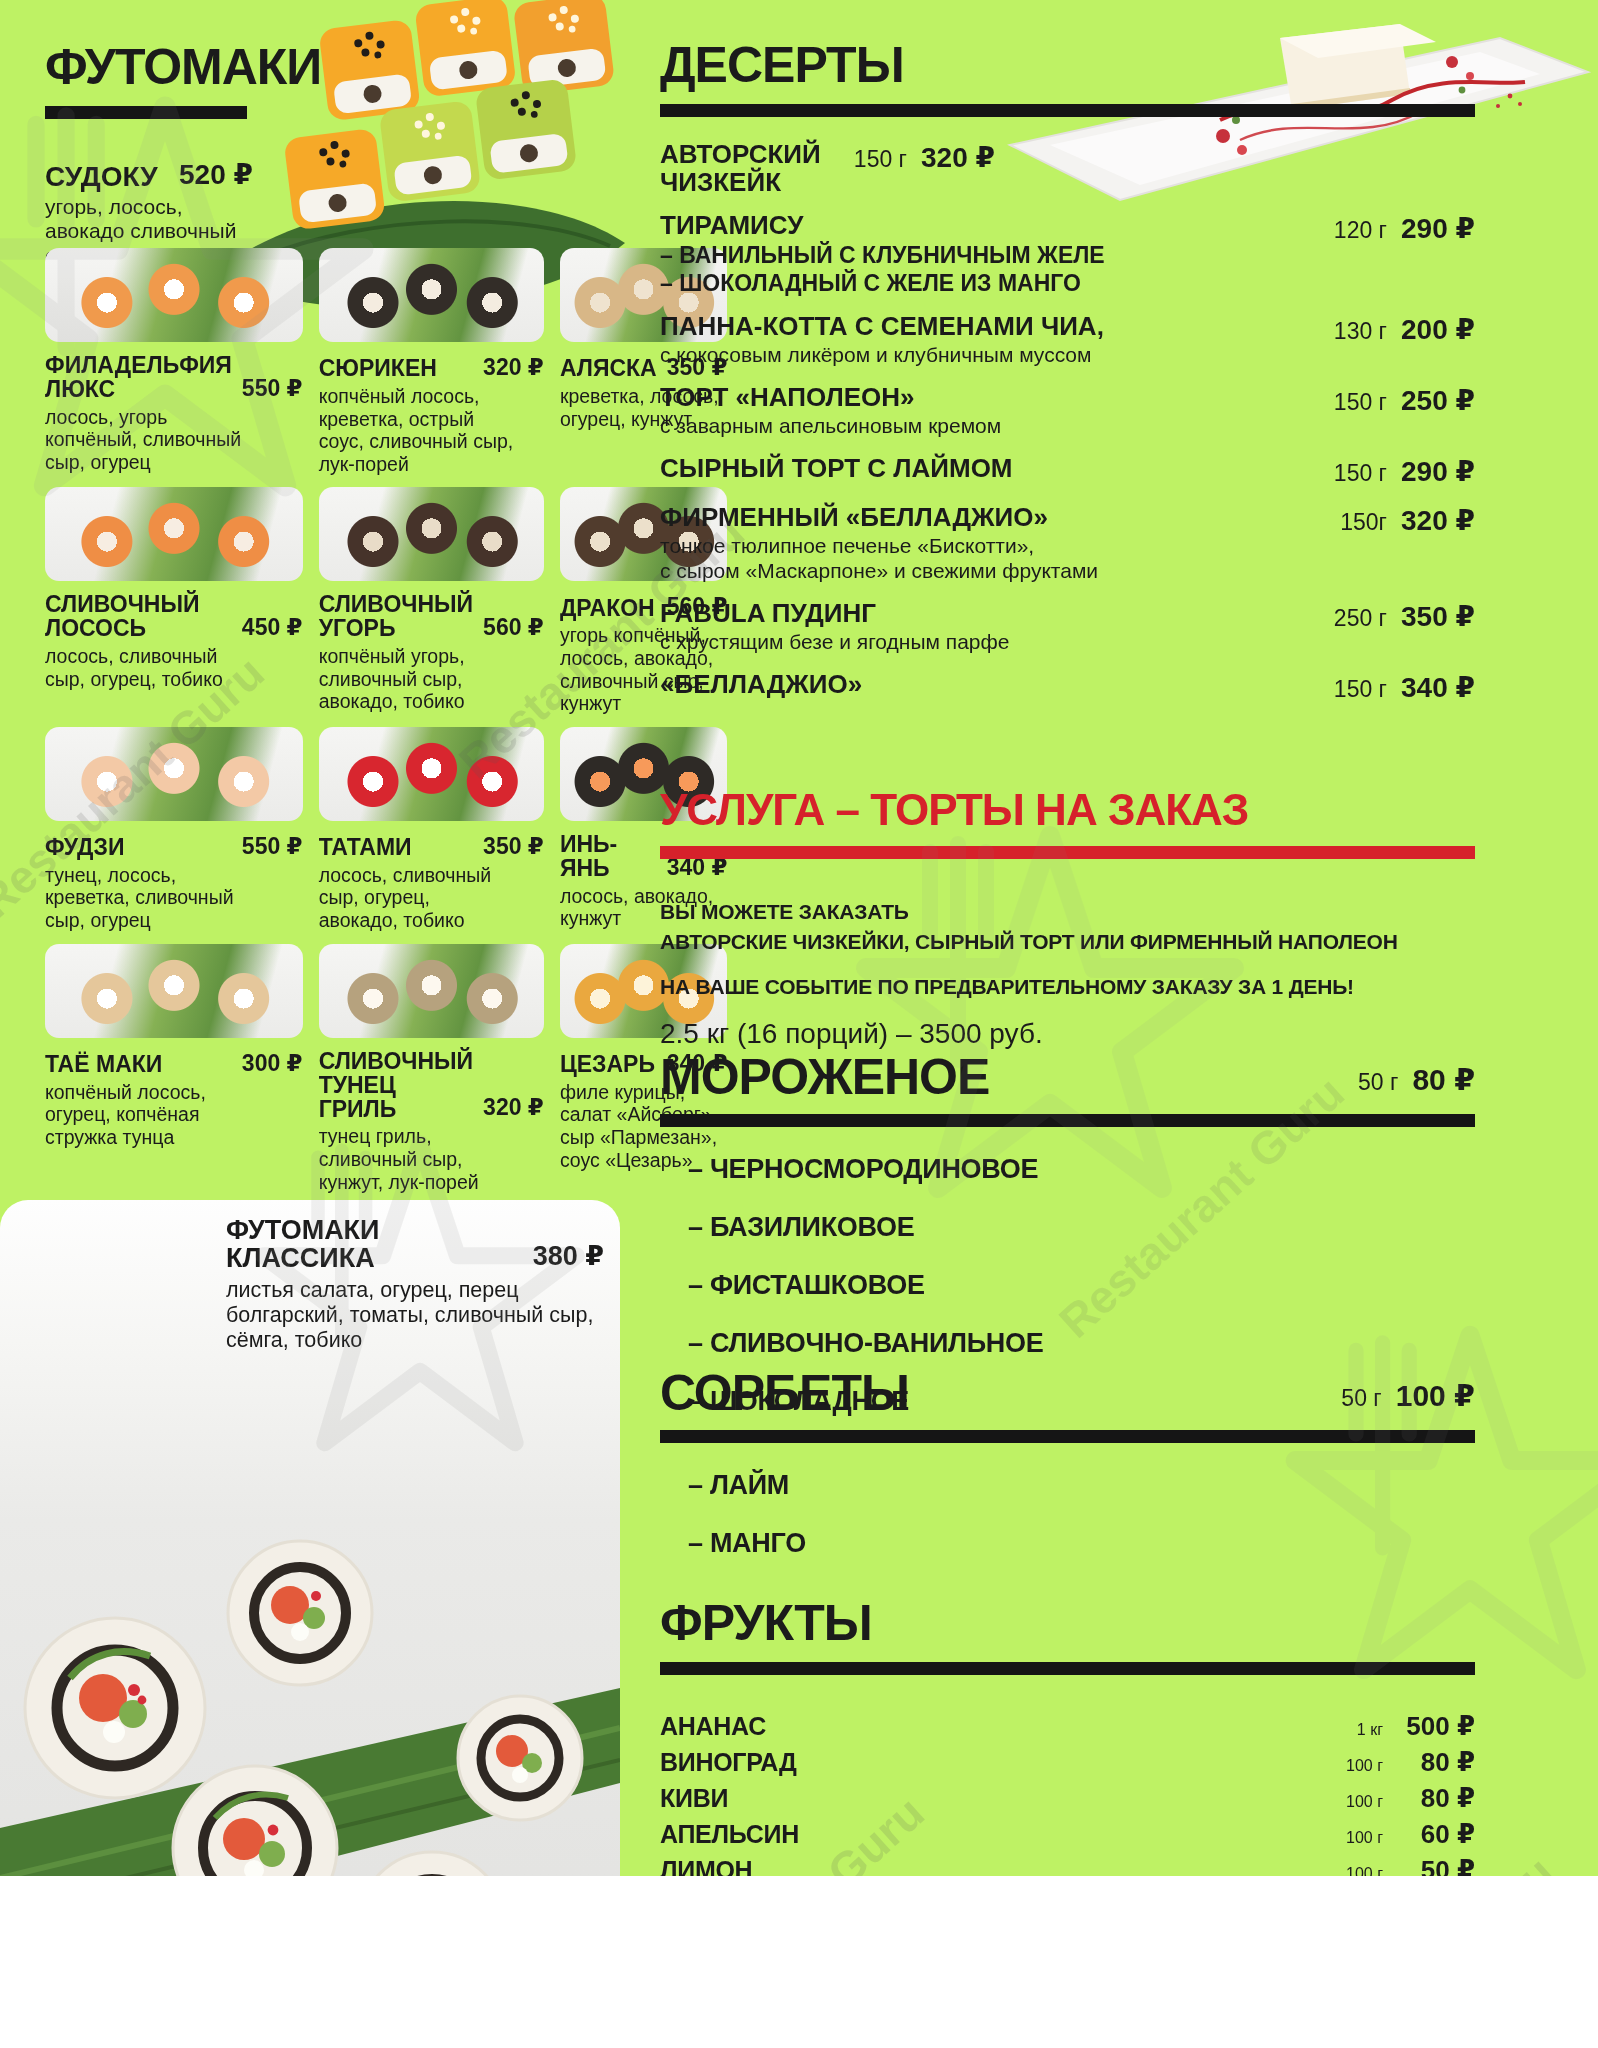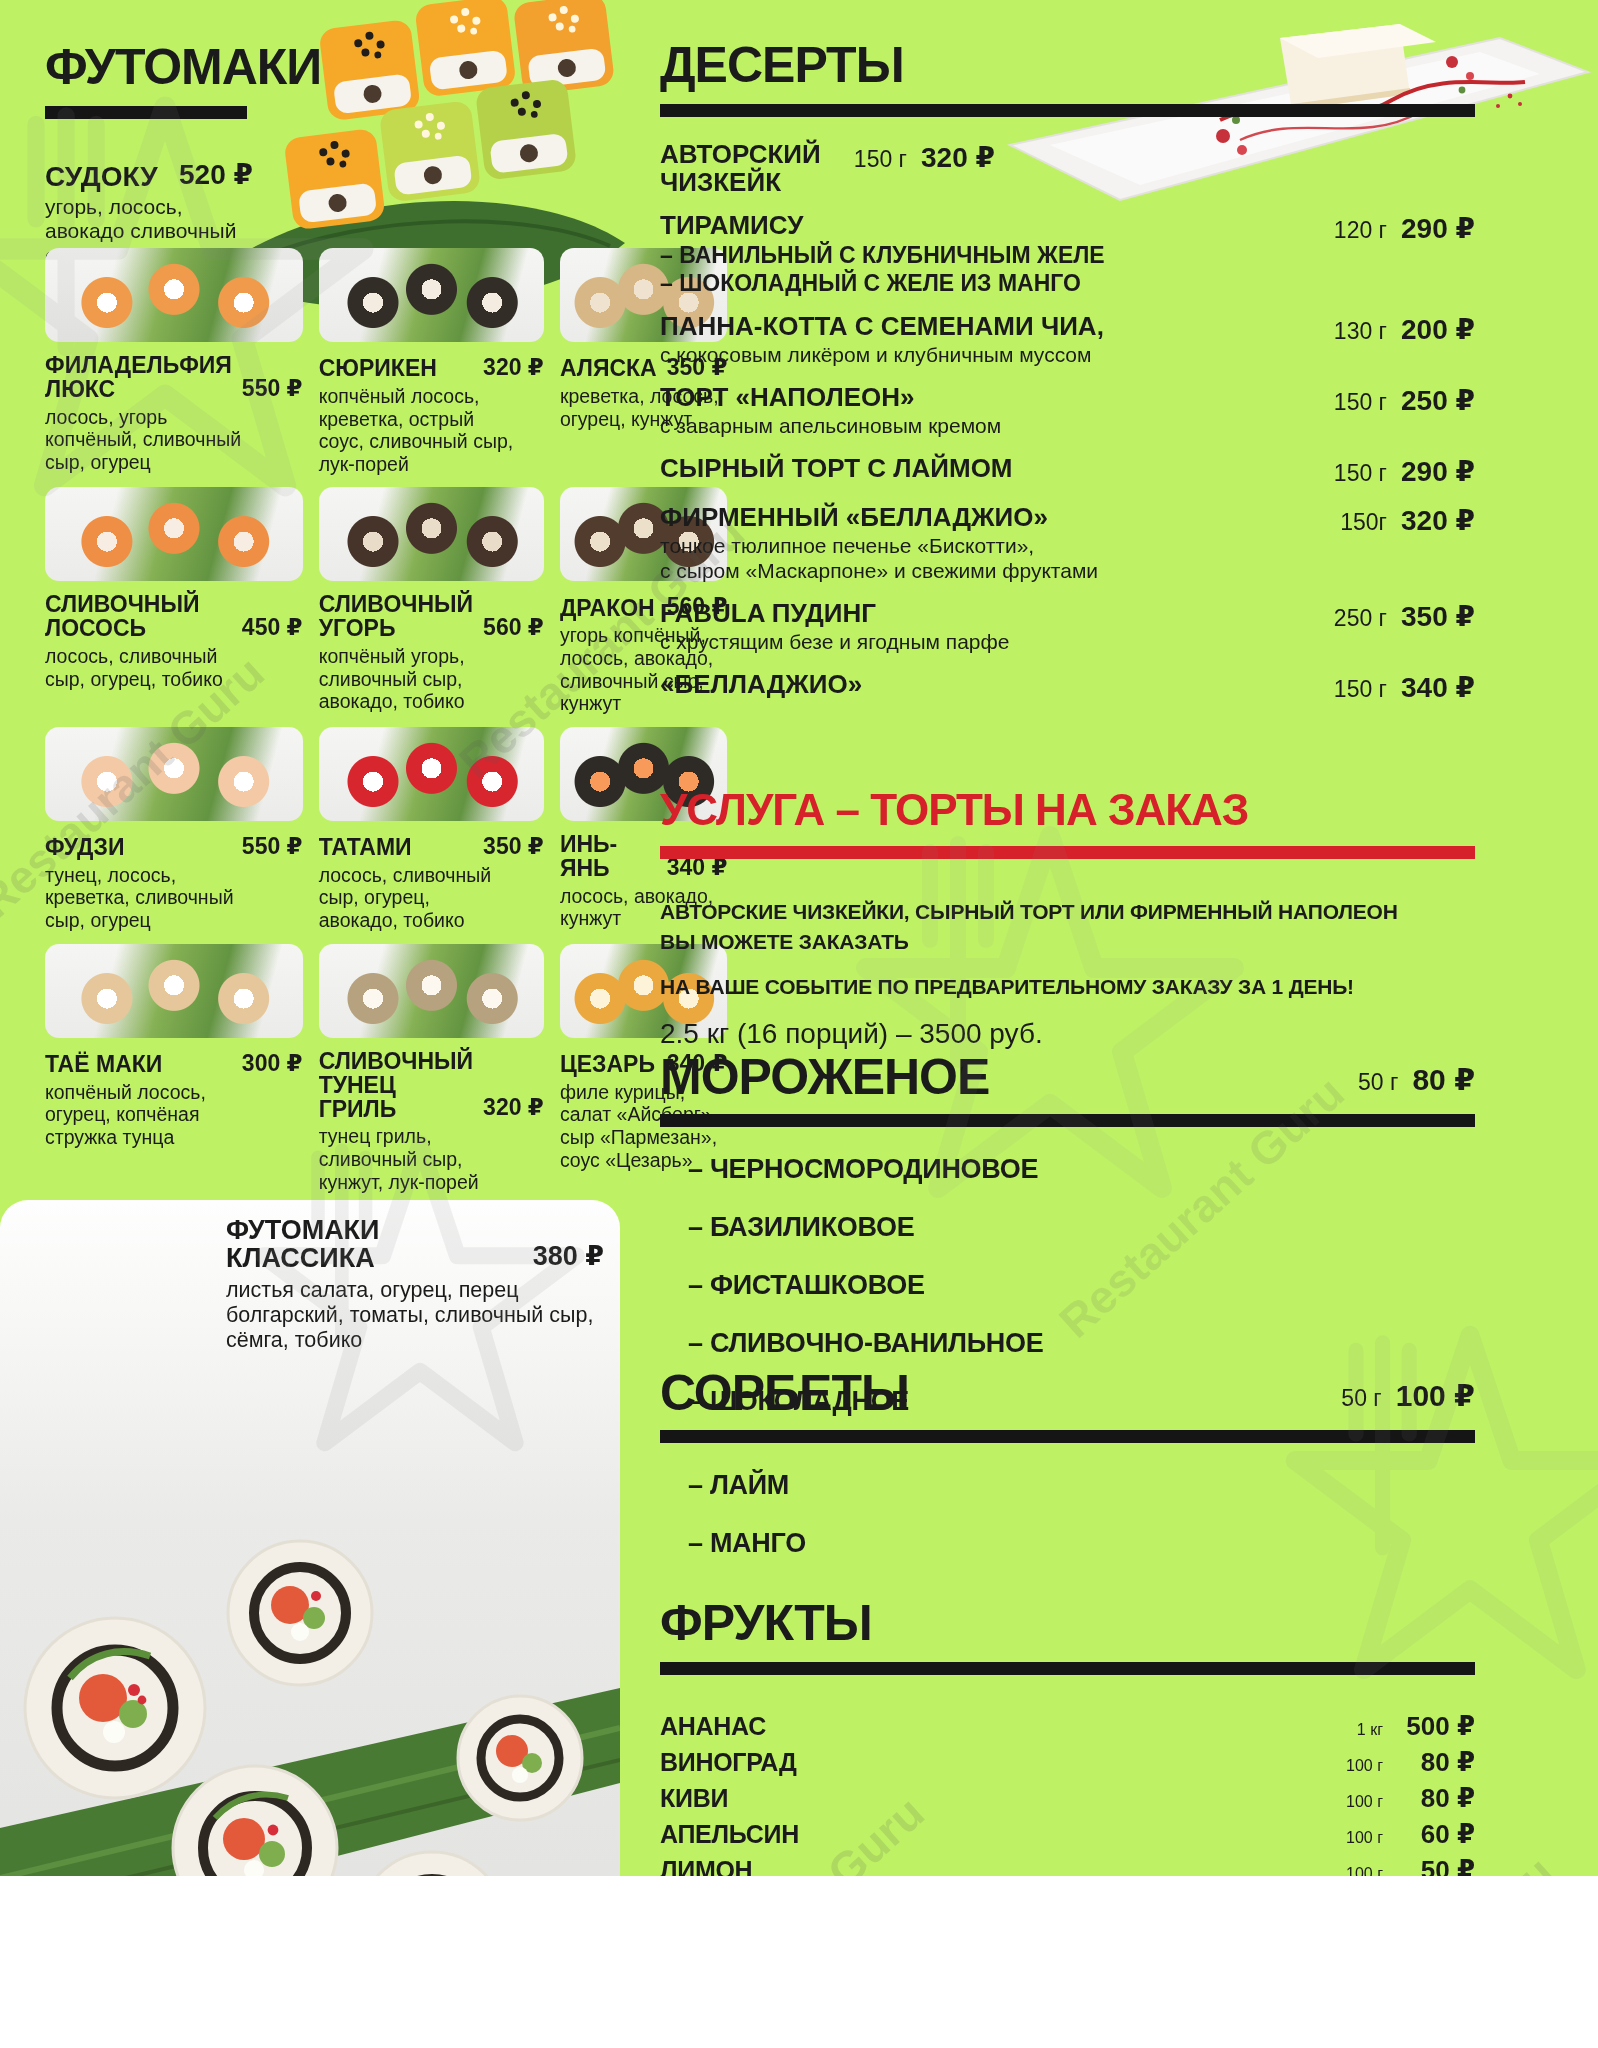--- a/index.html
+++ b/index.html
@@ -429,22 +429,22 @@
             <div class="dname">«БЕЛЛАДЖИО»</div>
           </div>
         <div class="dright"><span class="dweight">150 г</span><span class="dprice">340 ₽</span></div>
       </div>
     </div>
 
     <div class="abs" style="left:0;top:788px;width:815px;">
       <div class="sec-title red-title" style="font-size:44px;">УСЛУГА – ТОРТЫ НА ЗАКАЗ</div>
       <div class="bar red" style="margin-top:14px;"></div>
       <div style="margin-top:38px;">
+        <div class="sline">ВЫ МОЖЕТЕ ЗАКАЗАТЬ</div>
         <div class="sline">АВТОРСКИЕ ЧИЗКЕЙКИ, СЫРНЫЙ ТОРТ ИЛИ ФИРМЕННЫЙ НАПОЛЕОН</div>
-        <div class="sline">ВЫ МОЖЕТЕ ЗАКАЗАТЬ</div>
         <div class="sline" style="margin-top:14px;">НА ВАШЕ СОБЫТИЕ ПО ПРЕДВАРИТЕЛЬНОМУ ЗАКАЗУ ЗА 1 ДЕНЬ!</div>
         <div class="sline2">2.5 кг (16 порций) – 3500 руб.</div>
       </div>
     </div>
 
     <div class="abs" style="left:0;top:1052px;width:815px;">
       <div class="hflex">
         <div class="sec-title">МОРОЖЕНОЕ</div>
         <div class="hright"><span class="dweight">50 г</span><span class="dprice" style="font-size:30px;">80 ₽</span></div>
       </div>

